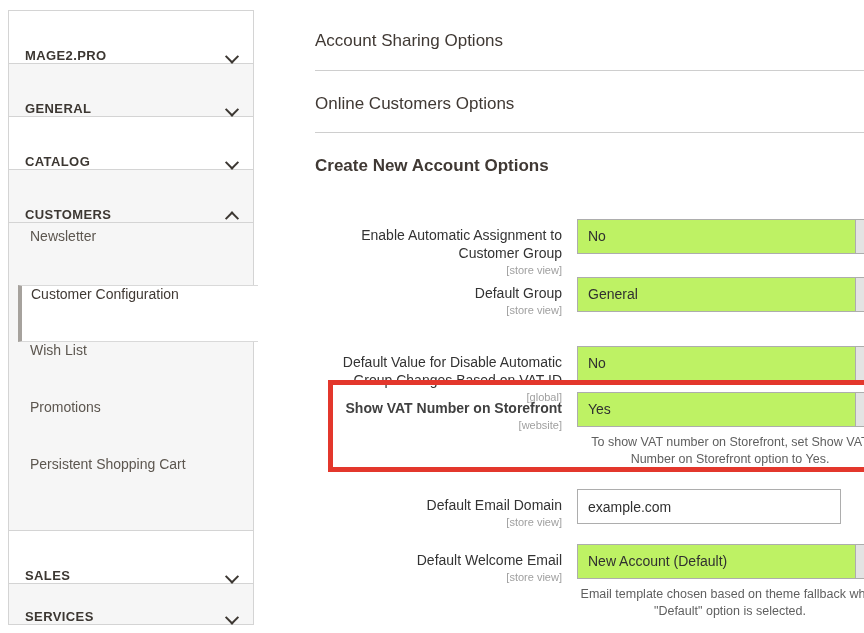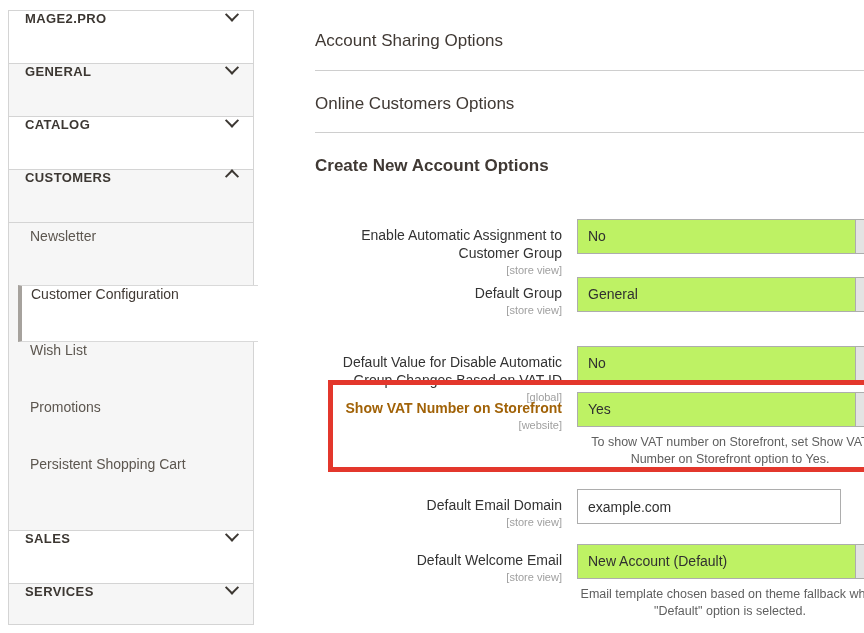--- a/index.html
+++ b/index.html
@@ -7,21 +7,21 @@
     width:864px;height:633px;position:relative;overflow:hidden;
     background:#ffffff;color:#333;
     font-family:"Liberation Sans", sans-serif;
     -webkit-font-smoothing:antialiased;
   }
   
   .sidebar{position:absolute;left:8px;top:10px;width:246px;}
   .nav-row{
     box-sizing:border-box;height:53px;
     border-top:1px solid #d4d4d4;border-left:1px solid #d4d4d4;border-right:1px solid #d4d4d4;
-    display:flex;align-items:flex-start;justify-content:space-between;
+    display:flex;align-items:flex-end;justify-content:space-between;
     padding:0 16px;cursor:pointer;background:#fff;
   }
   .nav-row.gray{background:#f6f6f6;}
   .nav-row.cut{height:42px;border-bottom:1px solid #d4d4d4;}
   .nav-label{
     font-size:13px;font-weight:700;letter-spacing:.4px;color:#3c3732;
   }
   .chev{width:8px;height:8px;border-right:2px solid #3c3732;border-bottom:2px solid #3c3732;display:inline-block;}
   .chev.down{transform:rotate(45deg) translate(-1px,-1px);}
   .chev.up{transform:rotate(225deg) translate(-1px,-1px);}
@@ -42,21 +42,21 @@
   
   .content{position:absolute;left:283px;top:0;width:574px;height:633px;margin-left:32px;}
   .sec-h{
     position:absolute;left:0;margin:0;font-size:17px;font-weight:400;color:#403934;cursor:pointer;
   }
   .sec-h.bold{font-weight:700;}
   .divider{position:absolute;left:0;width:574px;border-bottom:1px solid #cecece;height:0;}
   .field{position:absolute;left:0;width:574px;display:flex;align-items:flex-start;}
   .lbl-col{width:247px;text-align:right;padding-top:7px;box-sizing:border-box;}
   .lbl{font-size:14px;line-height:18px;color:#333;display:block;}
-  .lbl.bold{font-weight:700;color:#a16207;}
+  .lbl.bold{font-weight:700;color:#404040;}
   .scope{font-size:11px;color:#a0a0a0;margin-top:2px;}
   .ctl-col{margin-left:15px;width:312px;}
   .selectbox{
     box-sizing:border-box;height:35px;width:312px;background:#bef264;
     border:1px solid #adadad;display:flex;align-items:stretch;cursor:pointer;
   }
   .sel-val{flex:1;font-size:14px;color:#303030;line-height:33px;padding:0 10px;overflow:hidden;white-space:nowrap;}
   .sel-btn{
     width:32px;background:#e3e3e3;border-left:1px solid #adadad;
     display:flex;align-items:center;justify-content:center;flex:0 0 32px;

